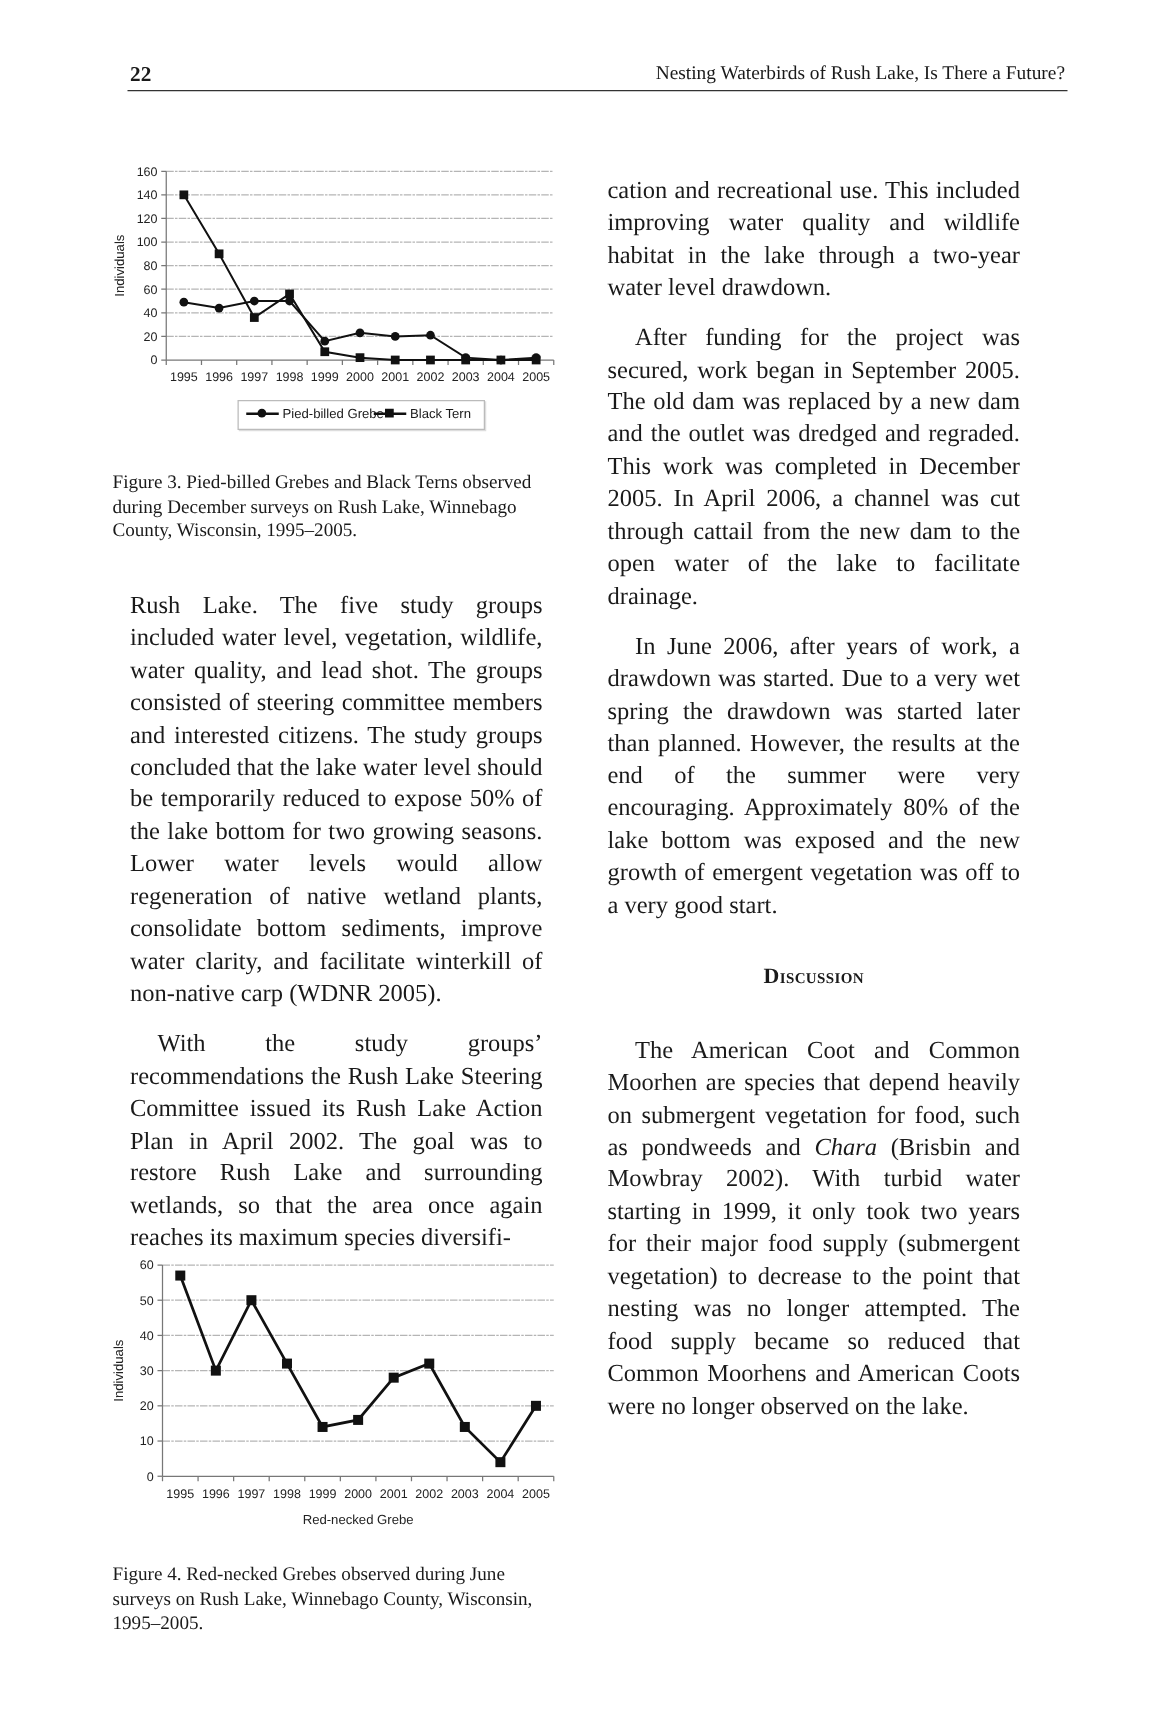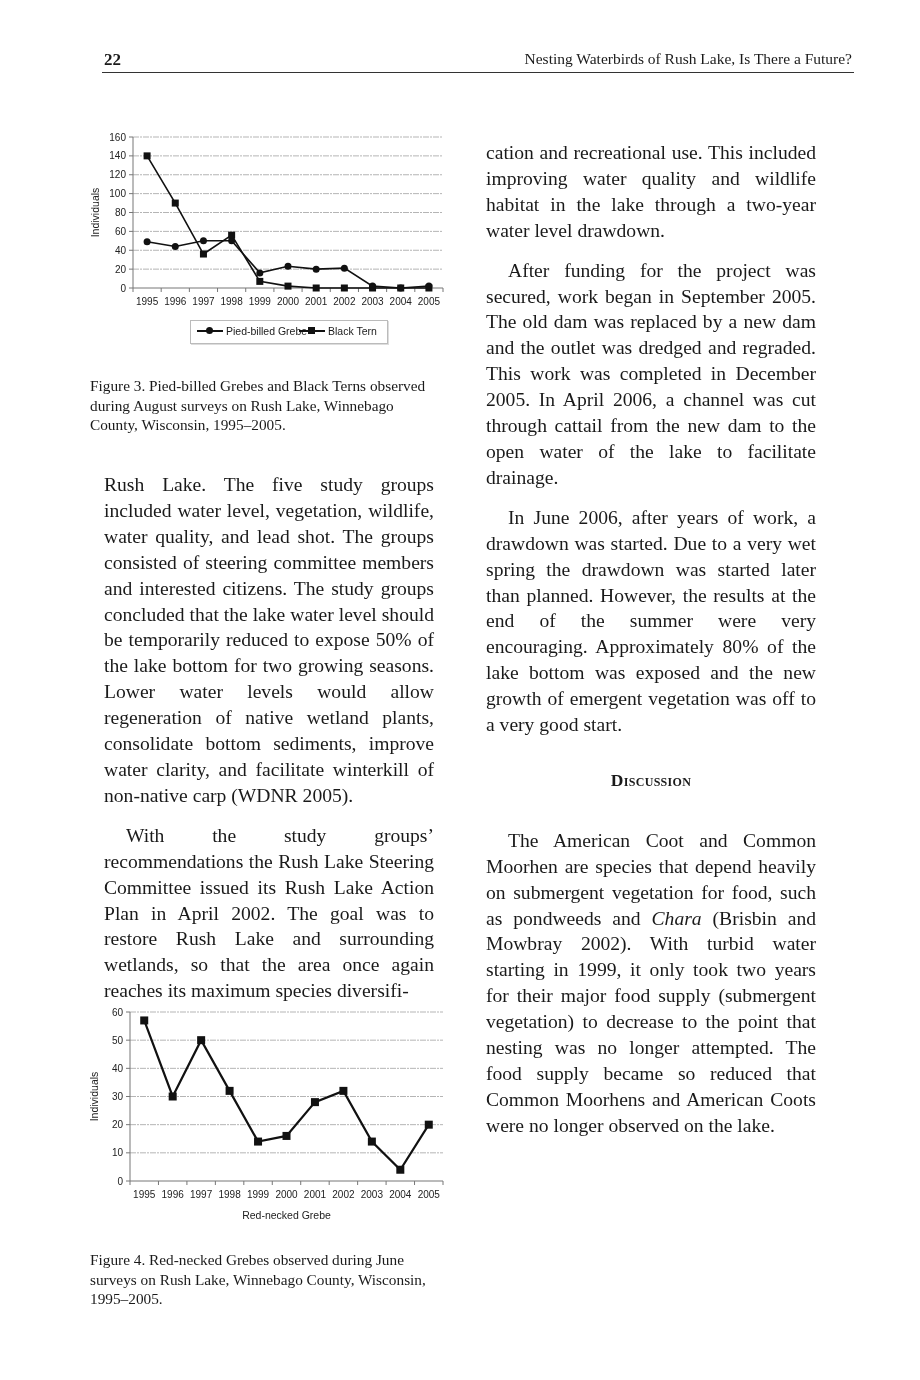--- a/index.html
+++ b/index.html
@@ -124,21 +124,21 @@
     <span>Pied-billed Grebe</span>
   </div>
   <div class="legend-item" style="left:108px;">
     <span class="legend-swatch">
         <span class="marker-square"></span>
       </span>
     <span>Black Tern</span>
   </div>
 </div>
 
-<div class="caption cap3">Figure 3. Pied-billed Grebes and Black Terns observed during August surveys on Rush Lake, Winnebago County, Wisconsin, 1995–2005.</div>
+<div class="caption cap3">Figure 3. Pied-billed Grebes and Black Terns observed during December surveys on Rush Lake, Winnebago County, Wisconsin, 1995–2005.</div>
 
 <div class="col left-top">
   <p>Rush Lake. The five study groups included water level, vegetation, wildlife, water quality, and lead shot. The groups consisted of steering committee members and interested citizens. The study groups concluded that the lake water level should be temporarily reduced to expose 50% of the lake bottom for two growing seasons. Lower water levels would allow regeneration of native wetland plants, consolidate bottom sediments, improve water clarity, and facilitate winterkill of non-native carp (WDNR 2005).</p>
   <p class="ind">With the study groups’ recommendations the Rush Lake Steering Committee issued its Rush Lake Action Plan in April 2002. The goal was to restore Rush Lake and surrounding wetlands, so that the area once again reaches its maximum species diversifi-</p>
 </div>
 
 <div class="chart" style="left:80px; top:1000px; width:380px; height:230px;">
   <svg id="chart2" width="380" height="230">
       <line x1="46" x2="50" y1="181" y2="181" stroke="#777" stroke-width="1"></line>
       <text x="43" y="184.5" font-size="10" text-anchor="end">0</text>

